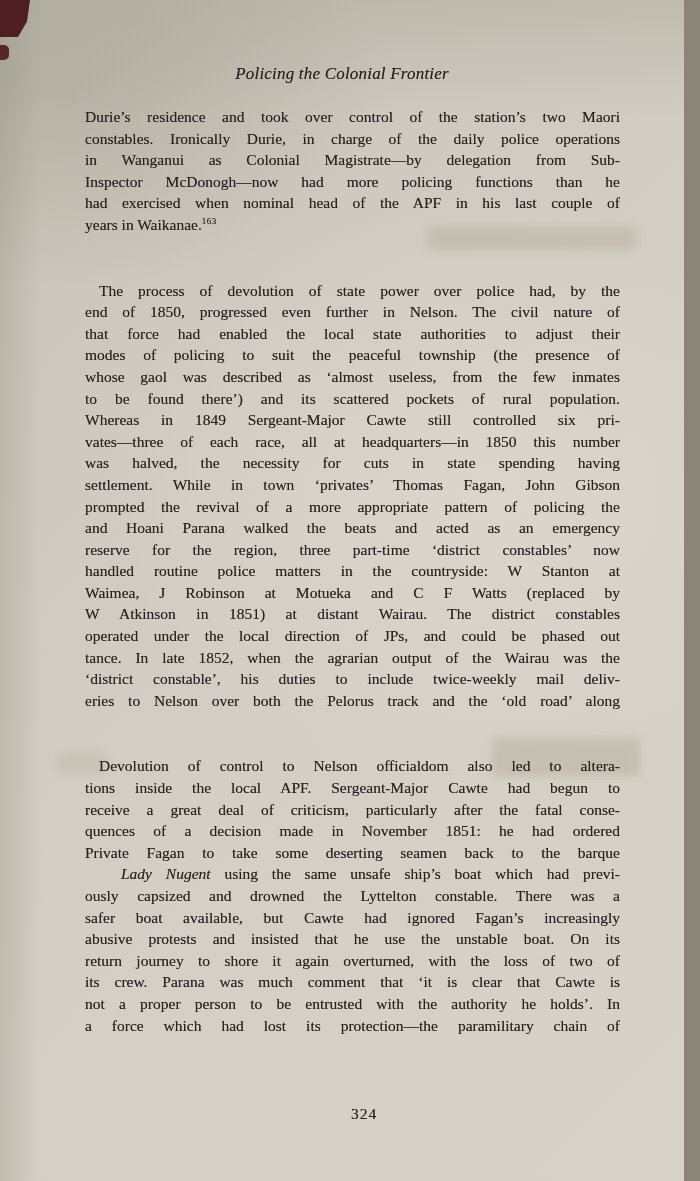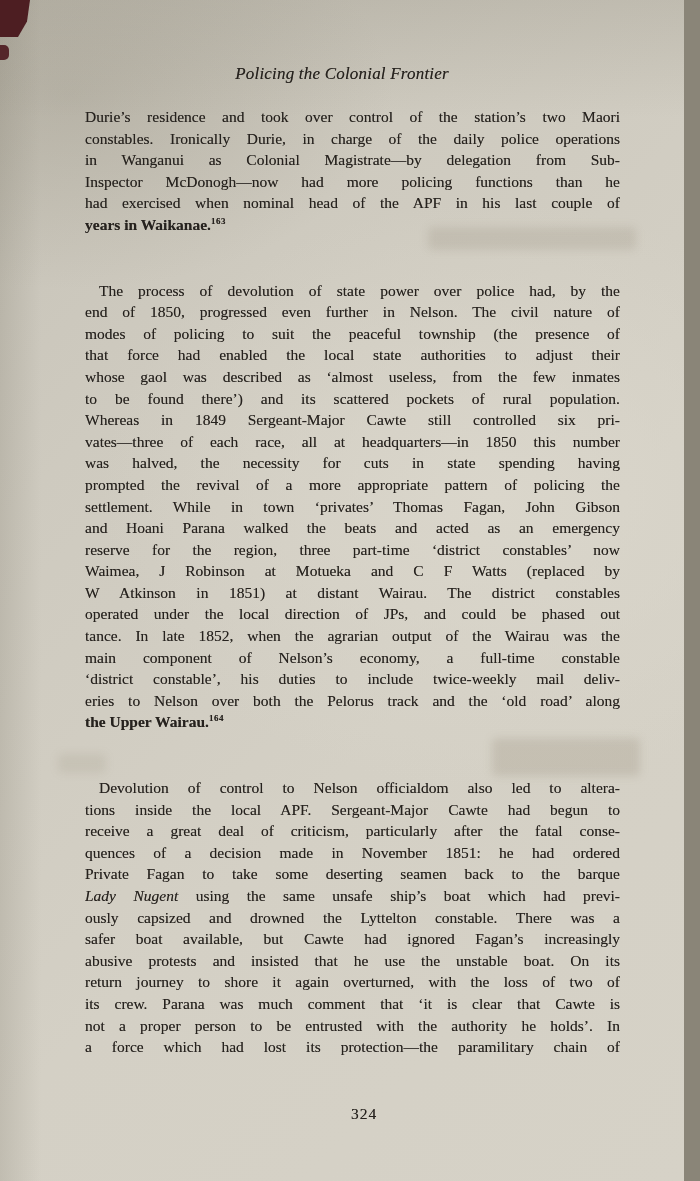--- a/index.html
+++ b/index.html
@@ -60,25 +60,24 @@
   .line {
     line-height: 21.6px;
     height: 21.6px;
     overflow: hidden;
     text-align: justify;
     text-align-last: justify;
     -moz-text-align-last: justify;
   }
   .line.endline {
     text-align-last: left;
-    font-weight: bold;
     -moz-text-align-last: left;
   }
   .para.indent .line:first-child { padding-left: 14px; margin-top: 44px; }
-  .seg-italic { font-style: italic; }
+  .seg-italic { font-style: italic; margin-left: 36px; }
   .seg-sup {
     font-size: 9px;
     position: relative;
     top: -6px;
     letter-spacing: 0.5px;
   }
   .page-number {
     position: absolute;
     top: 1105px; left: 0; right: 0;
     text-align: center;
@@ -106,39 +105,38 @@
         <div class="line"><span>Durie’s residence and took over control of the station’s two Maori</span></div>
         <div class="line"><span>constables. Ironically Durie, in charge of the daily police operations</span></div>
         <div class="line"><span>in Wanganui as Colonial Magistrate—by delegation from Sub-</span></div>
         <div class="line"><span>Inspector McDonogh—now had more policing functions than he</span></div>
         <div class="line"><span>had exercised when nominal head of the APF in his last couple of</span></div>
         <div class="line endline"><span>years in Waikanae.</span><span class="seg-sup">163</span></div>
       </div>
       <div class="para indent">
         <div class="line"><span>The process of devolution of state power over police had, by the</span></div>
         <div class="line"><span>end of 1850, progressed even further in Nelson. The civil nature of</span></div>
+        <div class="line"><span>that force had enabled the local state authorities to adjust their</span></div>
         <div class="line"><span>modes of policing to suit the peaceful township (the presence of</span></div>
-        <div class="line"><span>that force had enabled the local state authorities to adjust their</span></div>
         <div class="line"><span>whose gaol was described as ‘almost useless, from the few inmates</span></div>
         <div class="line"><span>to be found there’) and its scattered pockets of rural population.</span></div>
         <div class="line"><span>Whereas in 1849 Sergeant-Major Cawte still controlled six pri-</span></div>
         <div class="line"><span>vates—three of each race, all at headquarters—in 1850 this number</span></div>
         <div class="line"><span>was halved, the necessity for cuts in state spending having</span></div>
+        <div class="line"><span>settlement. While in town ‘privates’ Thomas Fagan, John Gibson</span></div>
         <div class="line"><span>prompted the revival of a more appropriate pattern of policing the</span></div>
-        <div class="line"><span>settlement. While in town ‘privates’ Thomas Fagan, John Gibson</span></div>
         <div class="line"><span>and Hoani Parana walked the beats and acted as an emergency</span></div>
         <div class="line"><span>reserve for the region, three part-time ‘district constables’ now</span></div>
+        <div class="line"><span>handled routine police matters in the countryside: W Stanton at</span></div>
         <div class="line"><span>Waimea, J Robinson at Motueka and C F Watts (replaced by</span></div>
         <div class="line"><span>W Atkinson in 1851) at distant Wairau. The district constables</span></div>
         <div class="line"><span>operated under the local direction of JPs, and could be phased out</span></div>
         <div class="line"><span>tance. In late 1852, when the agrarian output of the Wairau was the</span></div>
-        <div class="line"><span>main component of Nelson’s economy, a full-time constable</span></div>
         <div class="line"><span>‘district constable’, his duties to include twice-weekly mail deliv-</span></div>
         <div class="line"><span>eries to Nelson over both the Pelorus track and the ‘old road’ along</span></div>
-        <div class="line endline"><span>the Upper Wairau.</span><span class="seg-sup">164</span></div>
       </div>
       <div class="para indent">
         <div class="line"><span>Devolution of control to Nelson officialdom also led to altera-</span></div>
         <div class="line"><span>tions inside the local APF. Sergeant-Major Cawte had begun to</span></div>
         <div class="line"><span>receive a great deal of criticism, particularly after the fatal conse-</span></div>
         <div class="line"><span>quences of a decision made in November 1851: he had ordered</span></div>
         <div class="line"><span>Private Fagan to take some deserting seamen back to the barque</span></div>
         <div class="line"><span class="seg-italic">Lady Nugent</span><span> using the same unsafe ship’s boat which had previ-</span></div>
         <div class="line"><span>ously capsized and drowned the Lyttelton constable. There was a</span></div>
         <div class="line"><span>safer boat available, but Cawte had ignored Fagan’s increasingly</span></div>

